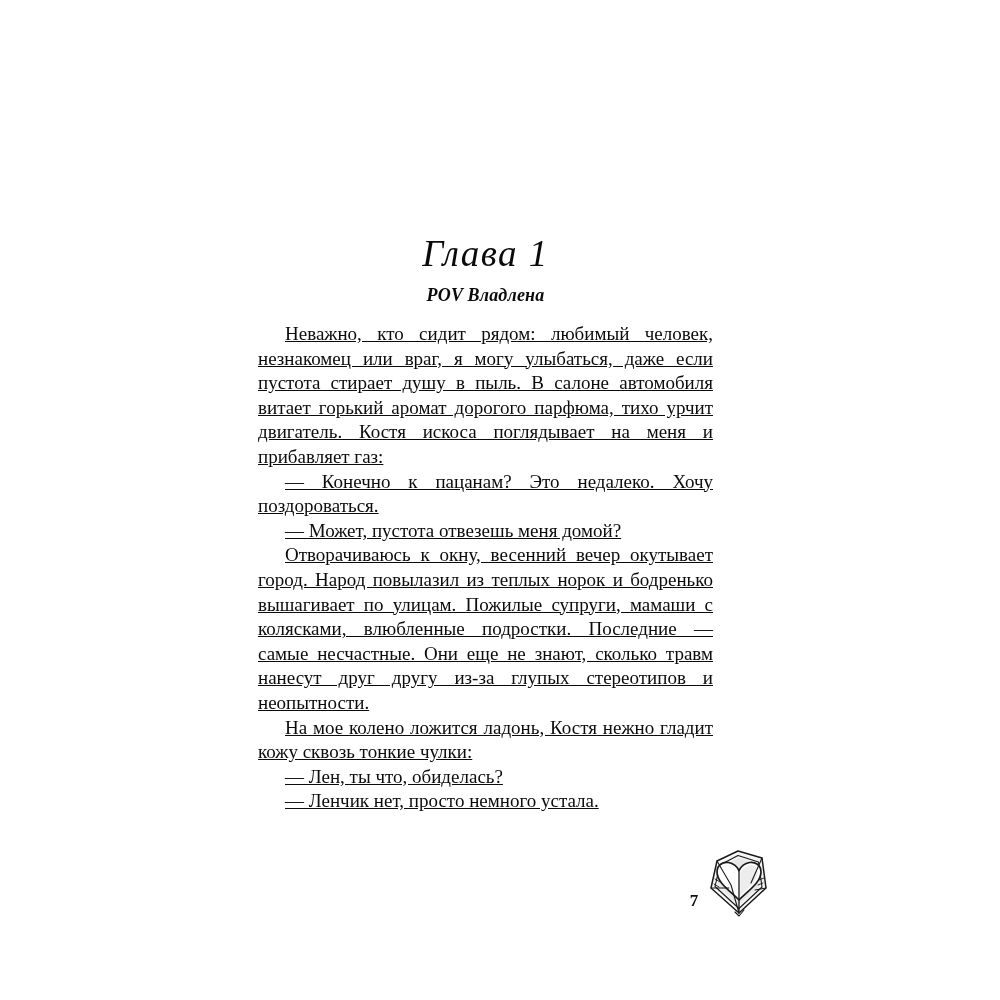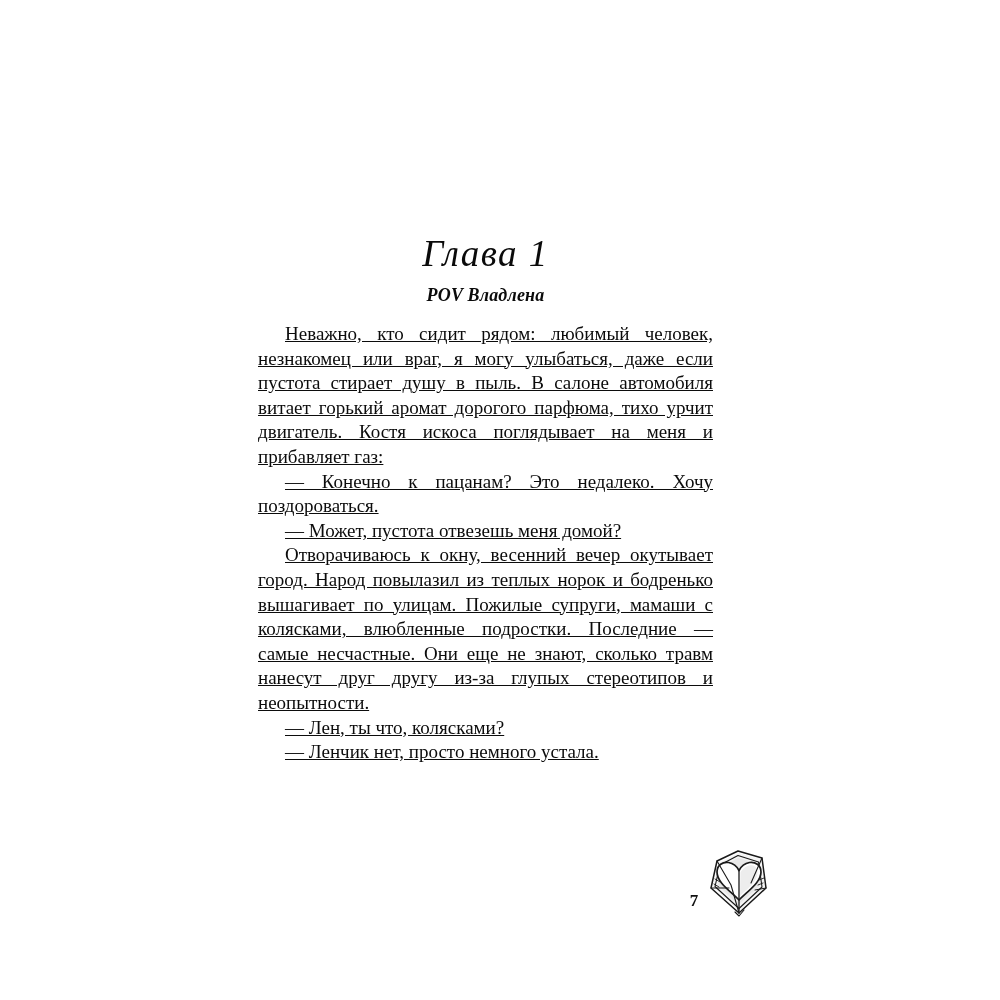--- a/index.html
+++ b/index.html
@@ -111,21 +111,22 @@
 
     <h1 class="chapter-title">Глава 1</h1>
 
     <h2 class="chapter-subtitle">POV Владлена</h2>
 
     <div class="body-text">
       <p>Неважно, кто сидит рядом: любимый человек, незнакомец или враг, я могу улыбаться, даже если пустота стирает душу в пыль. В салоне автомобиля витает горький аромат дорогого парфюма, тихо урчит двигатель. Костя искоса поглядывает на меня и прибавляет газ:</p>
       <p>— Конечно к пацанам? Это недалеко. Хочу поздороваться.</p>
       <p class="last-of-block">— Может, пустота отвезешь меня домой?</p>
       <p>Отворачиваюсь к окну, весенний вечер окутывает город. Народ повылазил из теплых норок и бодренько вышагивает по улицам. Пожилые супруги, мамаши с колясками, влюбленные подростки. Последние — самые несчастные. Они еще не знают, сколько травм нанесут друг другу из-за глупых стереотипов и неопытности.</p>
-      <p class="last-of-block">— Лен, ты что, колясками?</p>
+      <p>На мое колено ложится ладонь, Костя нежно гладит кожу сквозь тонкие чулки:</p>
+      <p class="last-of-block">— Лен, ты что, обиделась?</p>
       <p class="last-of-block">— Ленчик нет, просто немного устала.</p>
     </div>
 
   </div>
 
   <div id="page-number">7</div>
 
   <div id="ornament">
     <svg viewBox="0 0 78 80" xmlns="http://www.w3.org/2000/svg" fill="none" stroke="#1a1a1a" stroke-width="1.5" stroke-linecap="round" stroke-linejoin="round">
 

